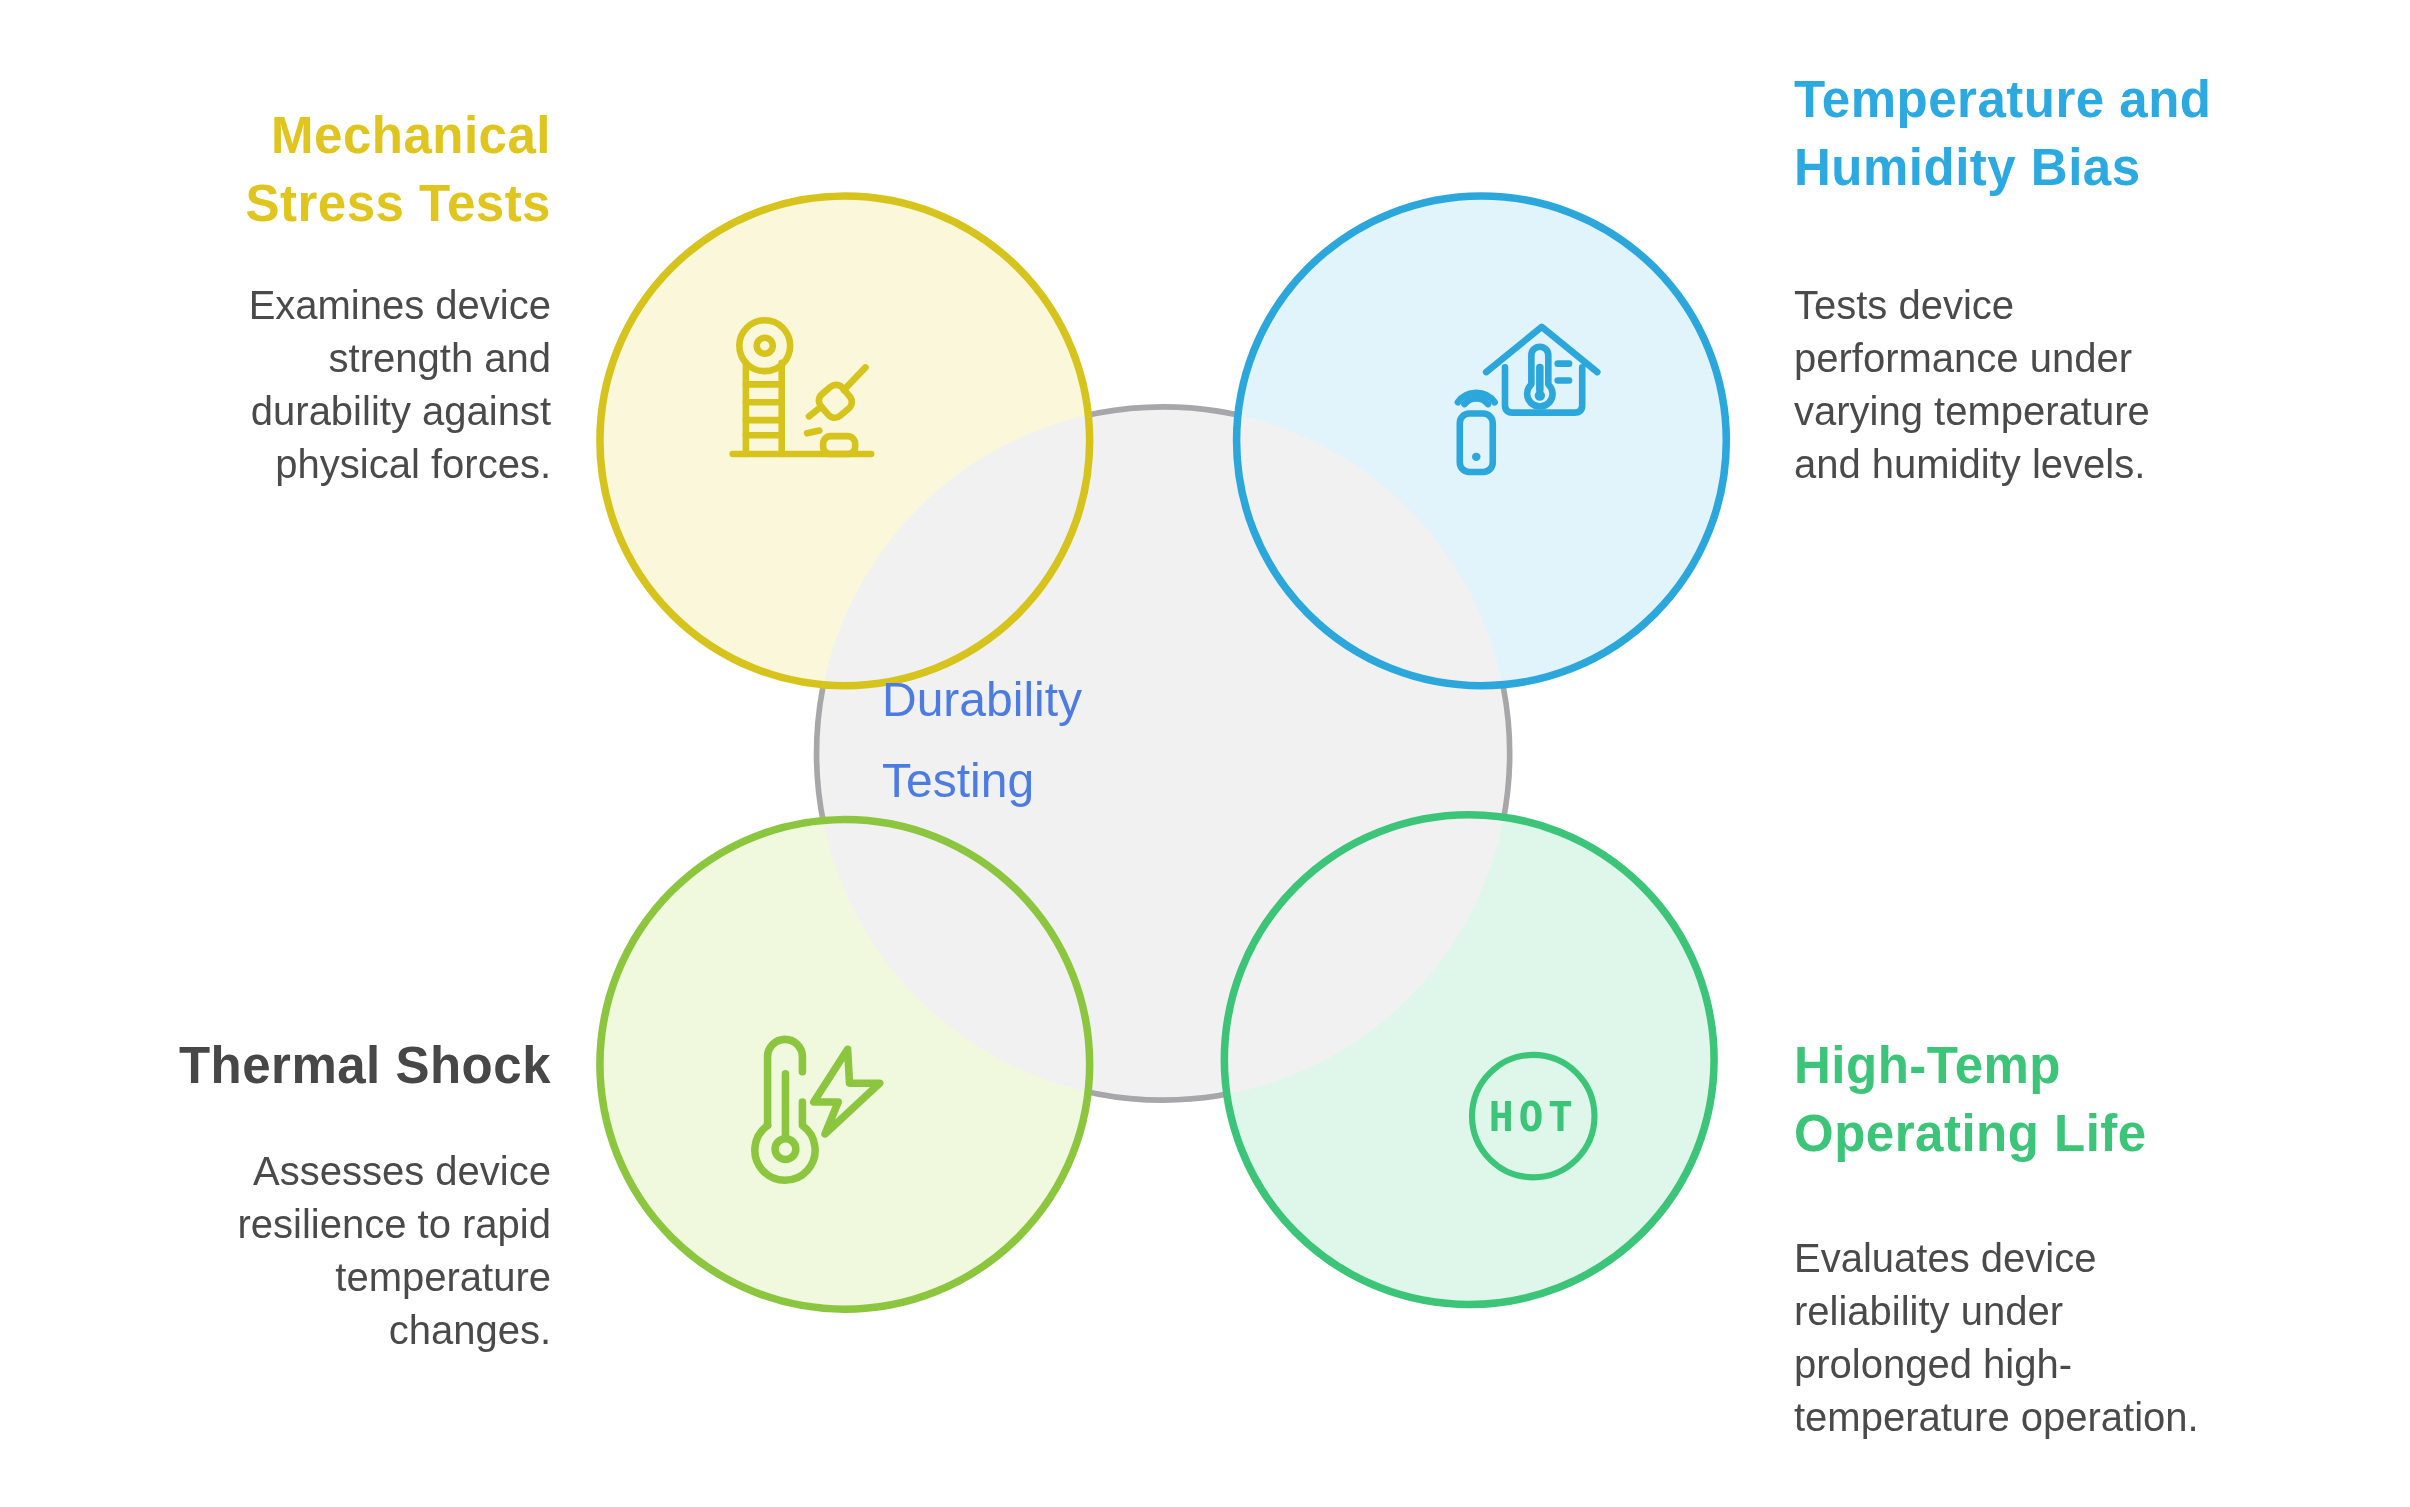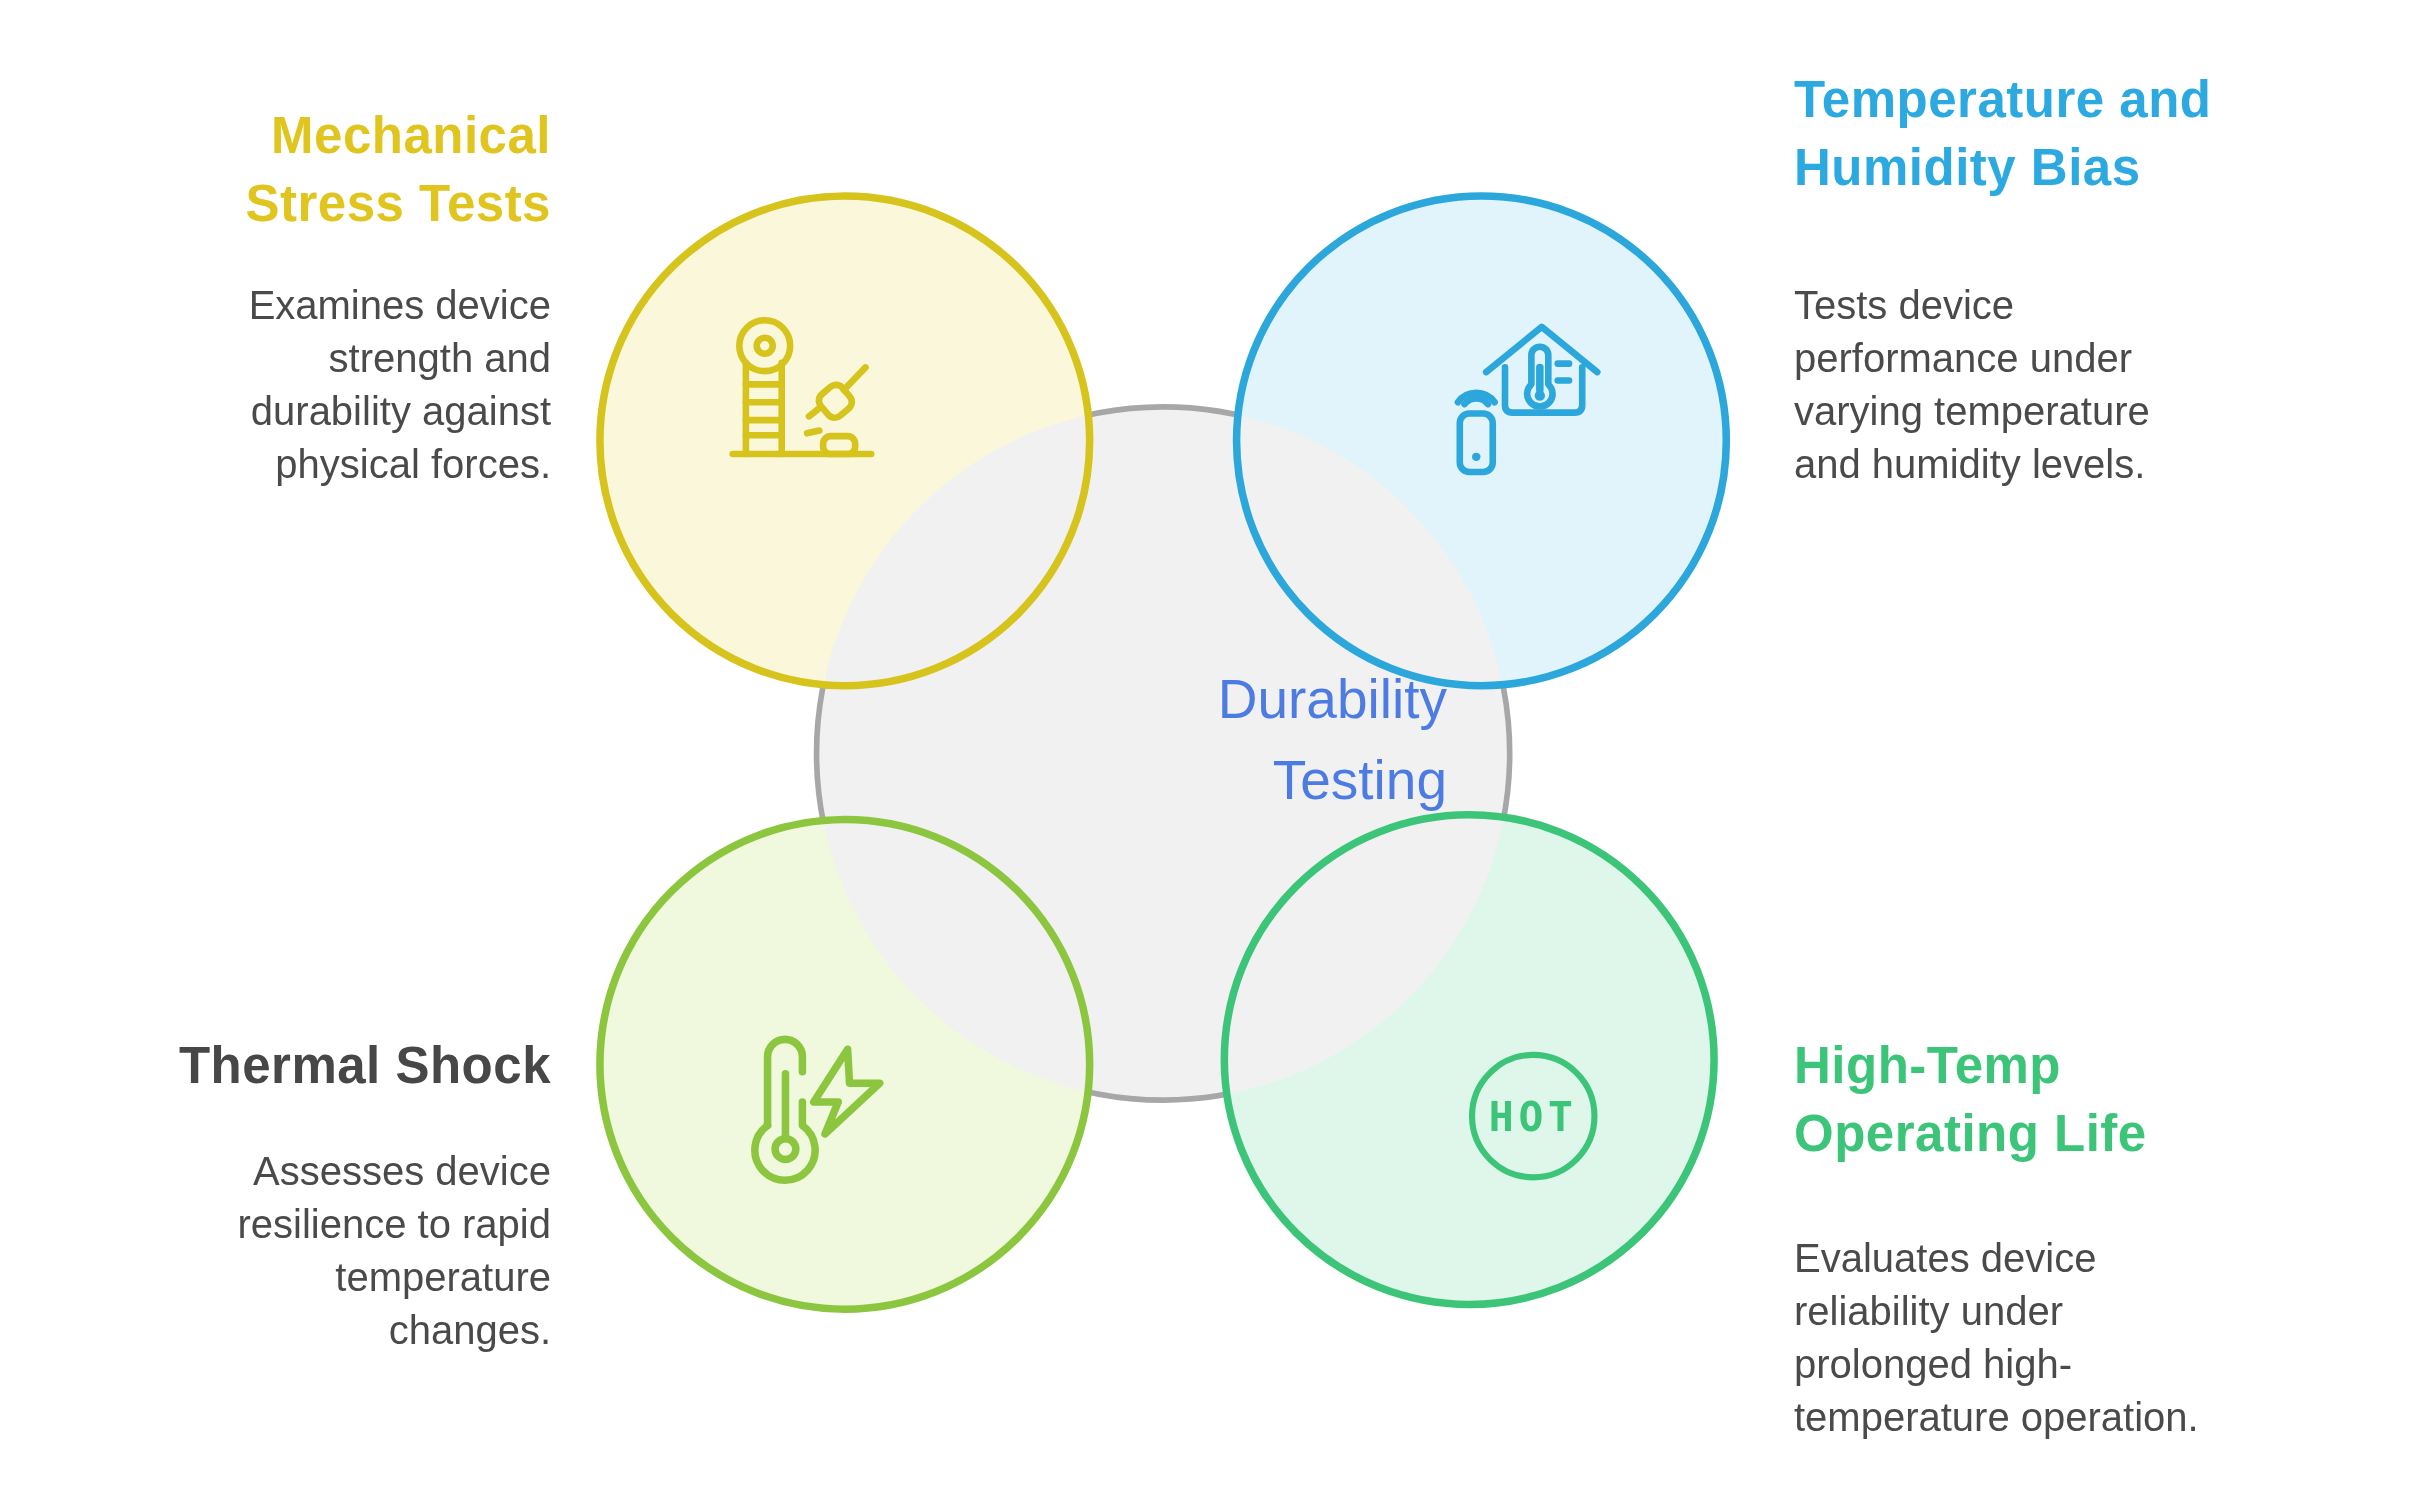--- a/index.html
+++ b/index.html
@@ -34,23 +34,23 @@
   .t-mech   { color: #E0C51E; right: 1860px; top: 102px;  width: 603px; }
   .d-mech   { right: 1860px; top: 279px;  width: 603px; }
   .t-thb    { color: #2BA9E0; left: 1794px; top: 66px;   width: 621px; }
   .d-thb    { left: 1794px; top: 279px;  width: 621px; }
   .t-shock  { color: #474747; right: 1860px; top: 1032px; width: 603px; }
   .d-shock  { right: 1860px; top: 1145px; width: 603px; }
   .t-htol   { color: #3CC579; left: 1794px; top: 1032px; width: 621px; }
   .d-htol   { left: 1794px; top: 1232px; width: 621px; }
   .center-label {
     left: 882px; top: 659px; width: 565px;
-    text-align: right;
+    text-align: left;
     color: #4C7CE2;
-    font-size: 55px;
+    font-size: 48px;
     font-weight: 500;
     line-height: 81px;
   }
   .hot-text {
     font-family: "DejaVu Sans Mono", monospace;
     font-weight: bold;
     font-size: 44px;
     letter-spacing: 5px;
   }
 </style>

